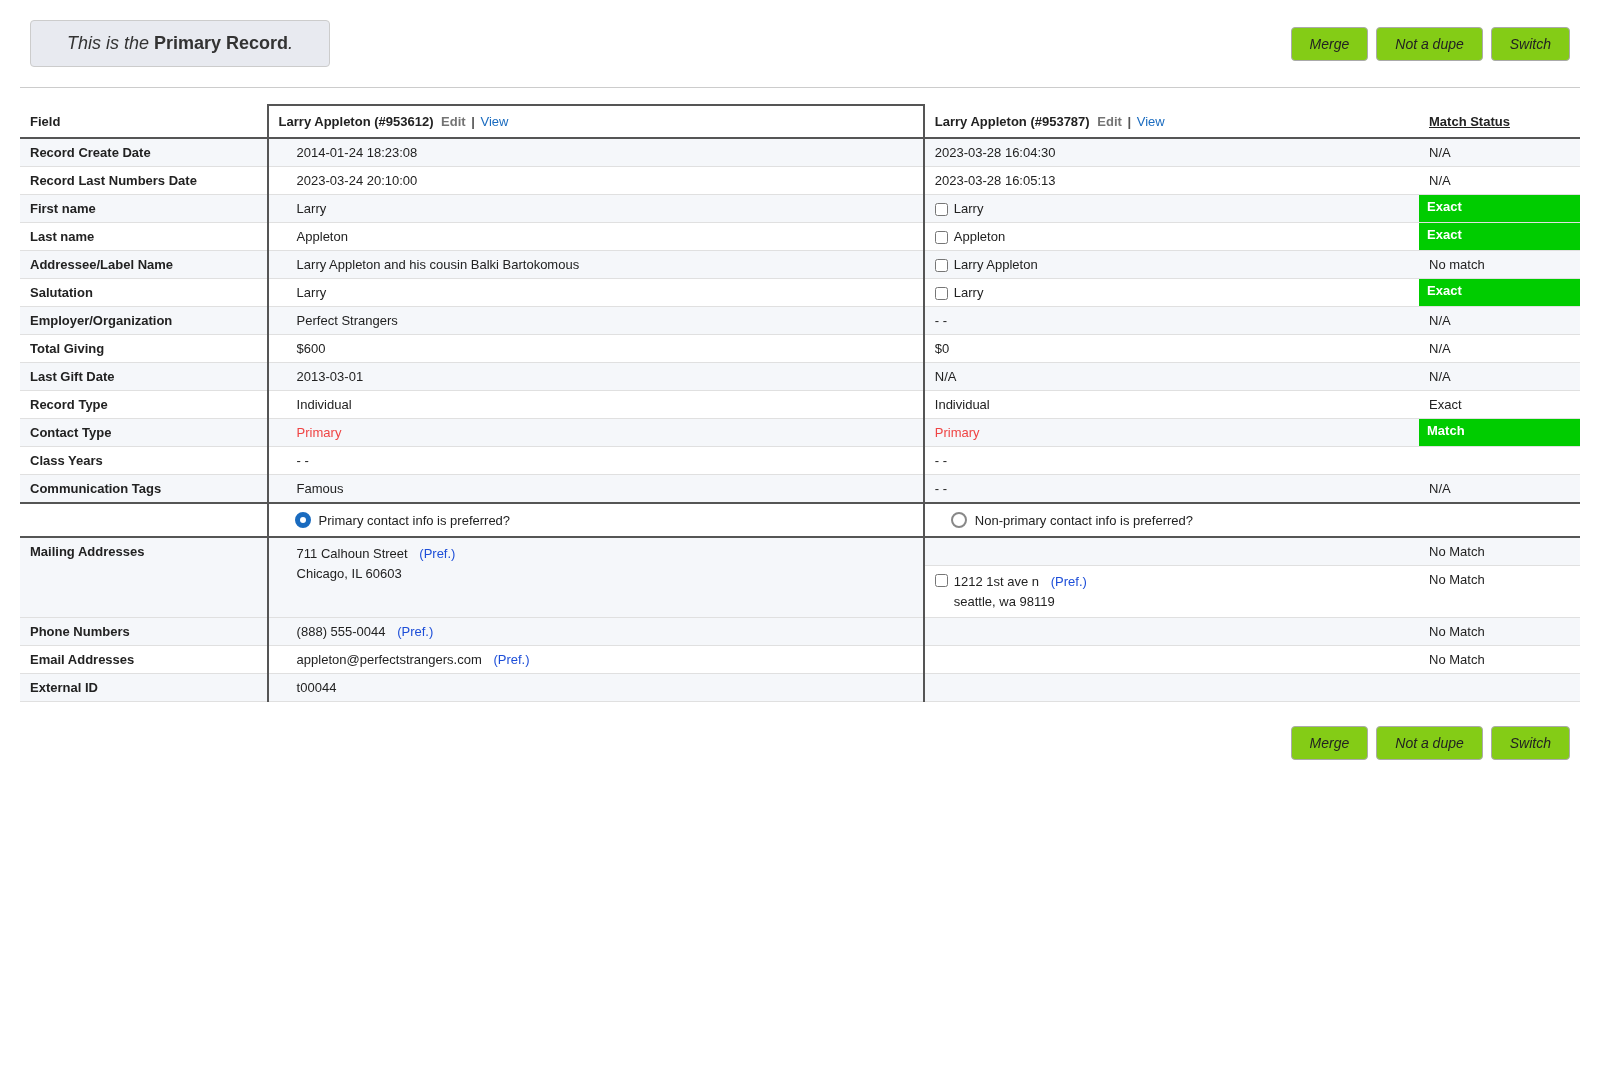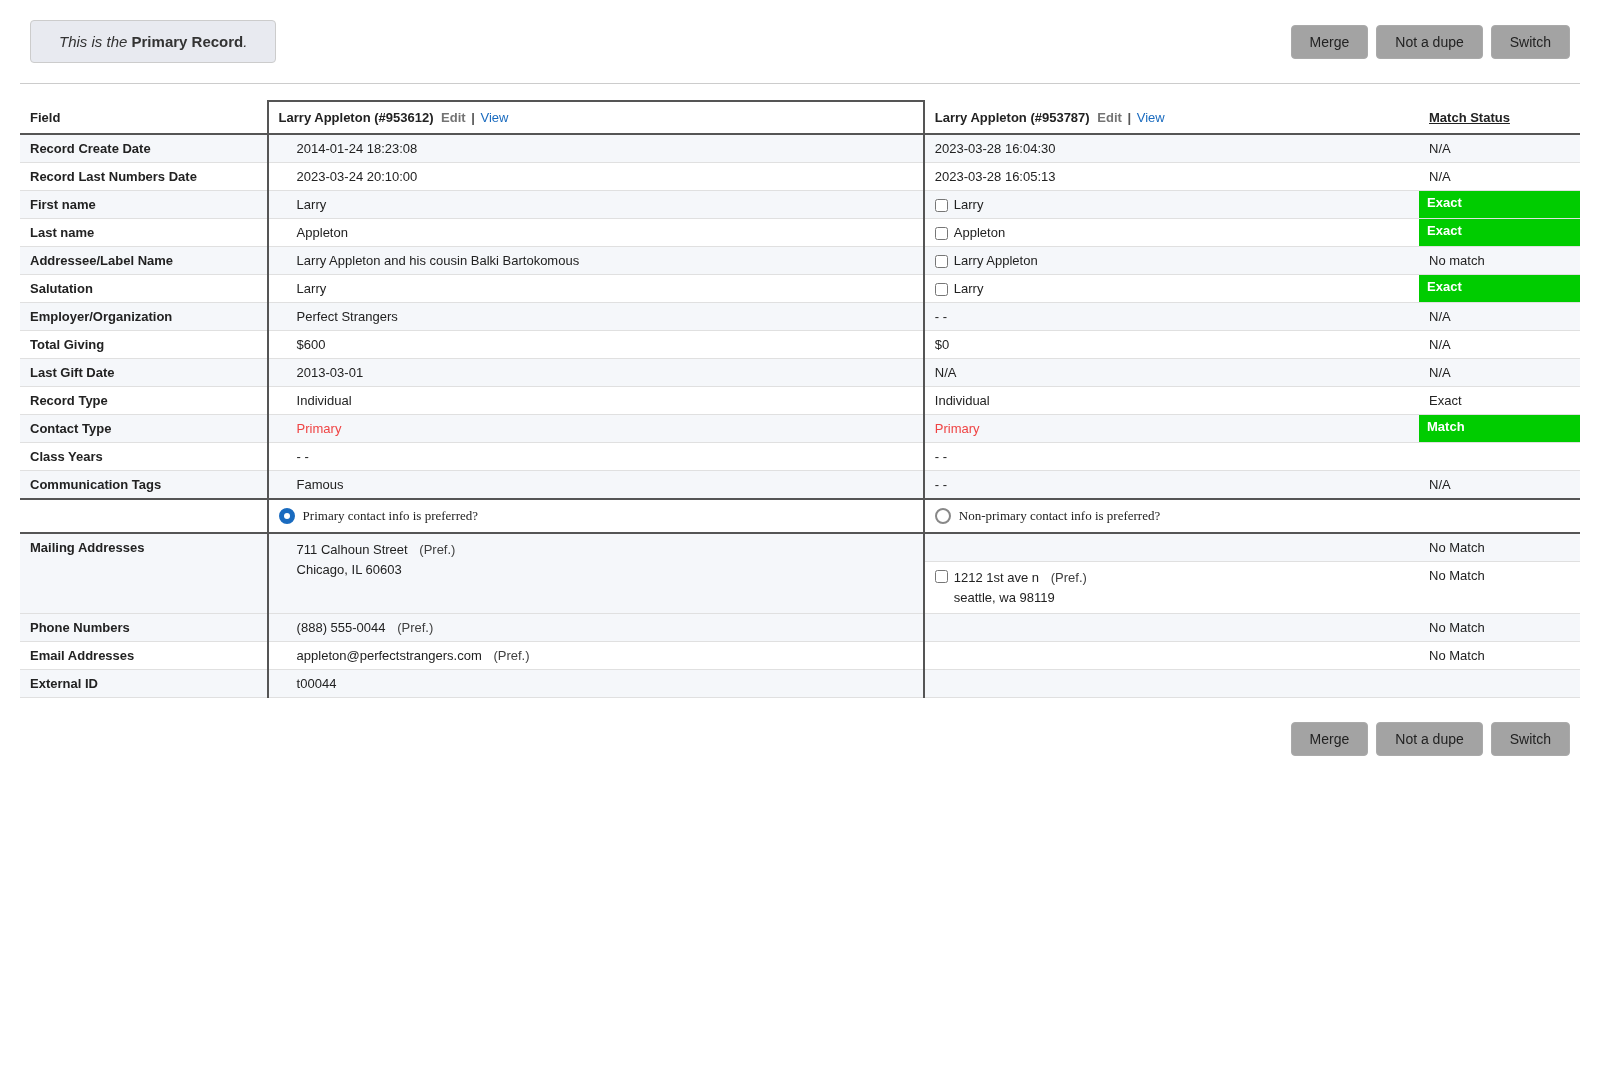--- a/index.html
+++ b/index.html
@@ -18,44 +18,45 @@
       align-items: center;
       justify-content: space-between;
       margin-bottom: 20px;
       padding: 0 10px;
     }
 
     .primary-record-box {
       background: #e8eaf0;
       border: 1px solid #ccc;
       border-radius: 4px;
-      padding: 12px 28px;
-      font-size: 15px;
+      padding: 12px 36px;
+      font-size: 18px;
       color: #333;
       font-style: italic;
     }
 
     .primary-record-box strong {
       font-style: normal;
       font-weight: bold;
     }
 
     .action-buttons {
       display: flex;
       gap: 8px;
     }
 
     .btn {
       padding: 8px 18px;
-      background: #a3a3a3;
+      background: #84cc16;
       border: 1px solid #aaa;
       border-radius: 4px;
       font-size: 14px;
       cursor: pointer;
       color: #222;
+      font-style: italic;
     }
 
     .divider {
       border: none;
       border-top: 1px solid #ccc;
       margin-bottom: 16px;
     }
 
     table {
       width: 100%;
@@ -140,22 +141,21 @@
 
     .checkbox-cell input[type="checkbox"] {
       margin-top: 2px;
       flex-shrink: 0;
     }
 
     .contact-pref-row td {
       background: #fff !important;
       border-top: 2px solid #555;
       border-bottom: 2px solid #555;
-      padding: 8px 10px;
-      font-family: Liberation Serif, serif;
+      padding: 8px 26px;
     }
 
     .radio-label {
       display: flex;
       align-items: center;
       gap: 8px;
       font-size: 13px;
     }
 
     .radio-filled {
@@ -181,21 +181,21 @@
     .radio-empty {
       width: 16px;
       height: 16px;
       border-radius: 50%;
       border: 2px solid #888;
       background: #fff;
       flex-shrink: 0;
     }
 
     .pref-tag {
-      color: #404040;
+      color: #1d4ed8;
       margin-left: 8px;
     }
 
     .col-primary-header {
       border: 2px solid #555;
     }
 
     .primary-col-cell {
       border-left: 2px solid #555;
       border-right: 2px solid #555;

